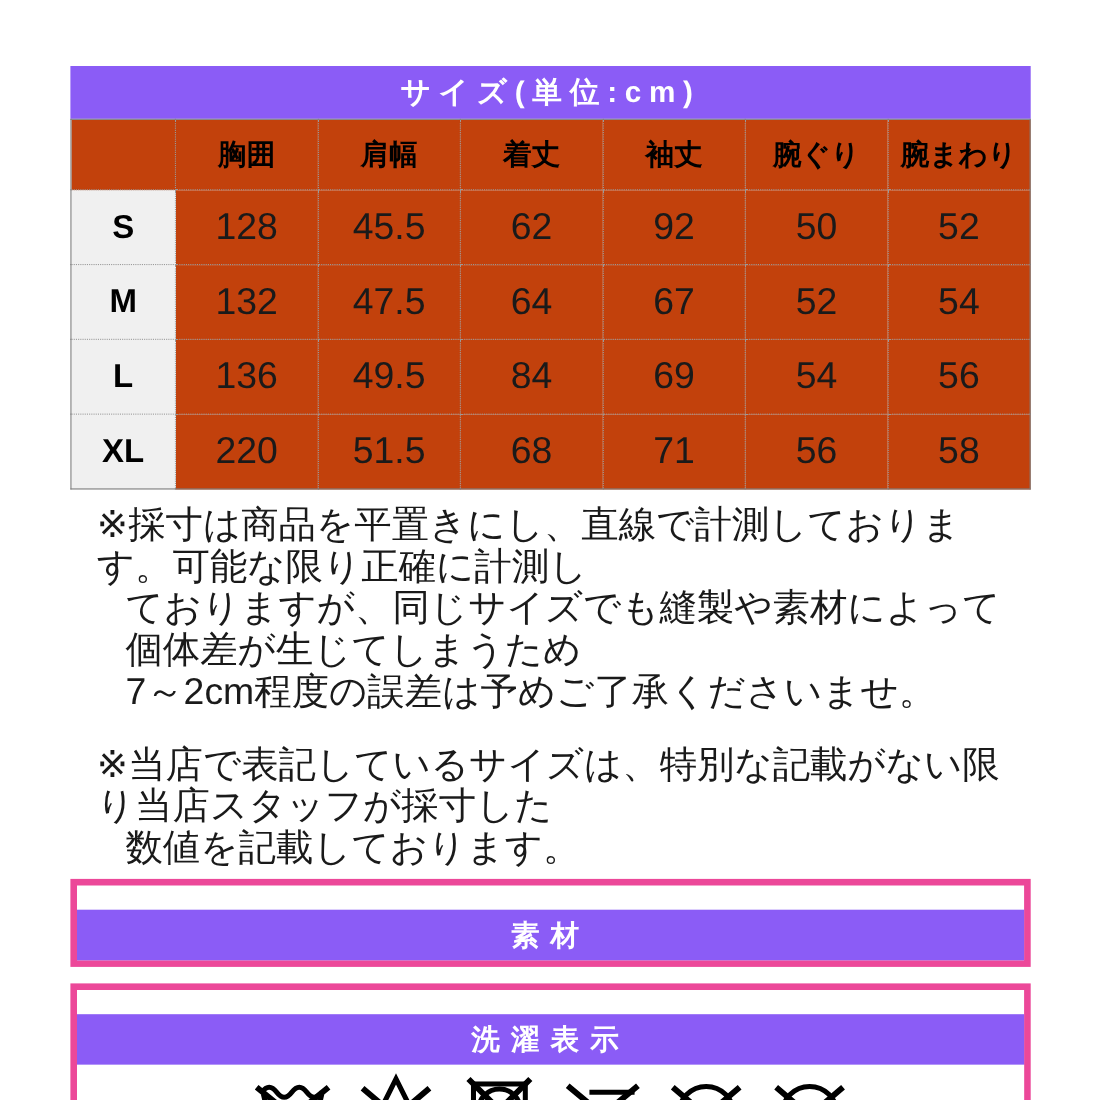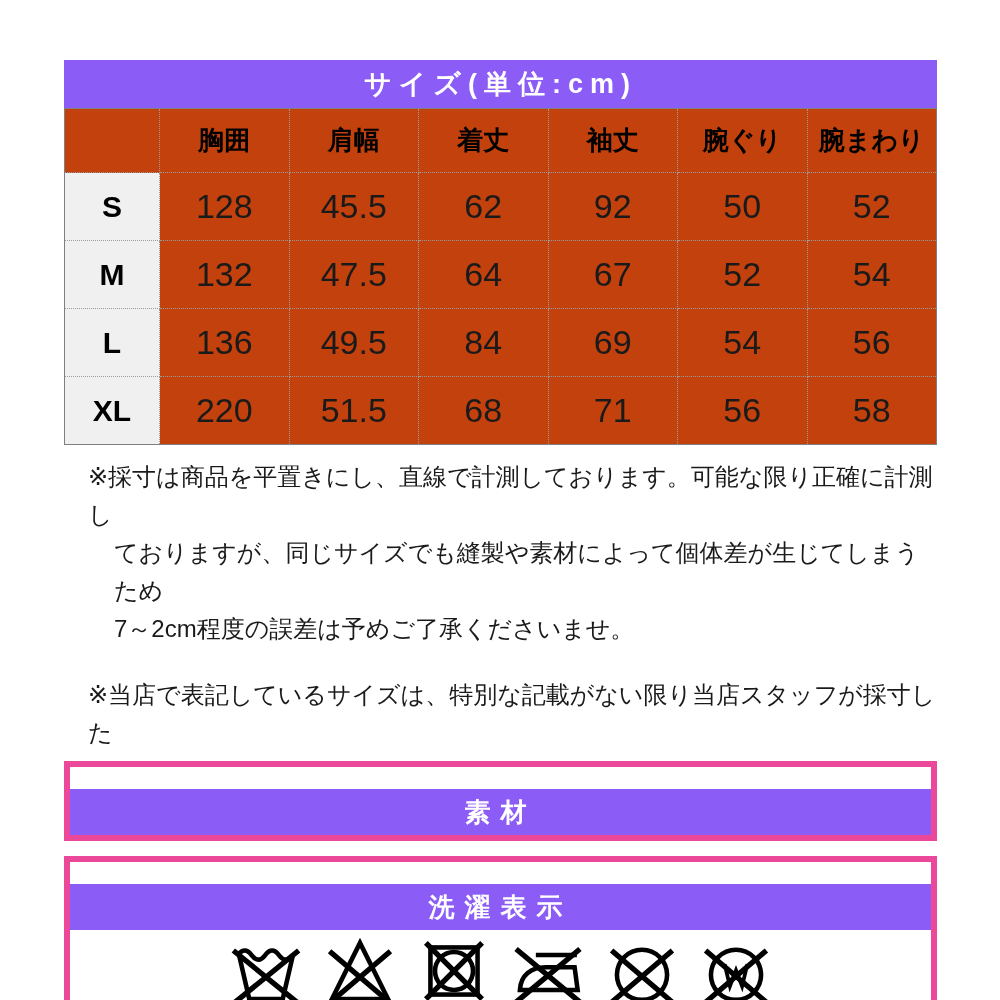--- a/index.html
+++ b/index.html
@@ -32,21 +32,21 @@
   }
   .size-table tbody th {
     background: #f0f0f0; font-size: 30px; font-weight: bold; color: #000;
   }
   .size-table tbody td {
     background: #c2410c; height: 67px; font-size: 34px; font-weight: normal; color: #1a1a1a;
   }
   .size-table col.c-label { width: 95px; }
 
   
-  .note { margin: 0 0 0 24px; font-size: 24px; line-height: 38px; color: #1a1a1a; }
+  .note { margin: 0 0 0 24px; font-size: 34px; line-height: 38px; color: #1a1a1a; }
   .note-1 { margin-top: 13px; }
   .note-2 { margin-top: 28px; }
   .note .note-line.cont { padding-left: 26px; }
 
   
   .box { border: 6px solid #ec4899; }
   .material-box { margin-top: 9px; }
   .material-body {
     padding: 10px 0 14px; text-align: center;
     font-size: 26px; line-height: 40px; color: #1a1a1a;
@@ -129,20 +129,21 @@
       </tbody>
   </table>
 
   <div class="note note-1">
       <div class="note-line">※採寸は商品を平置きにし、直線で計測しております。可能な限り正確に計測し</div>
       <div class="note-line cont">ておりますが、同じサイズでも縫製や素材によって個体差が生じてしまうため</div>
       <div class="note-line cont">7～2cm程度の誤差は予めご了承くださいませ。</div>
     </div>
   <div class="note note-2">
       <div class="note-line">※当店で表記しているサイズは、特別な記載がない限り当店スタッフが採寸した</div>
+      <div class="note-line cont">数値を記載しております。</div>
     </div>
 
   <div class="box material-box">
     <div class="bar small">
       <span>素材</span>
     </div>
   </div>
 
   <div class="box wash-box">
     <div class="bar small">

